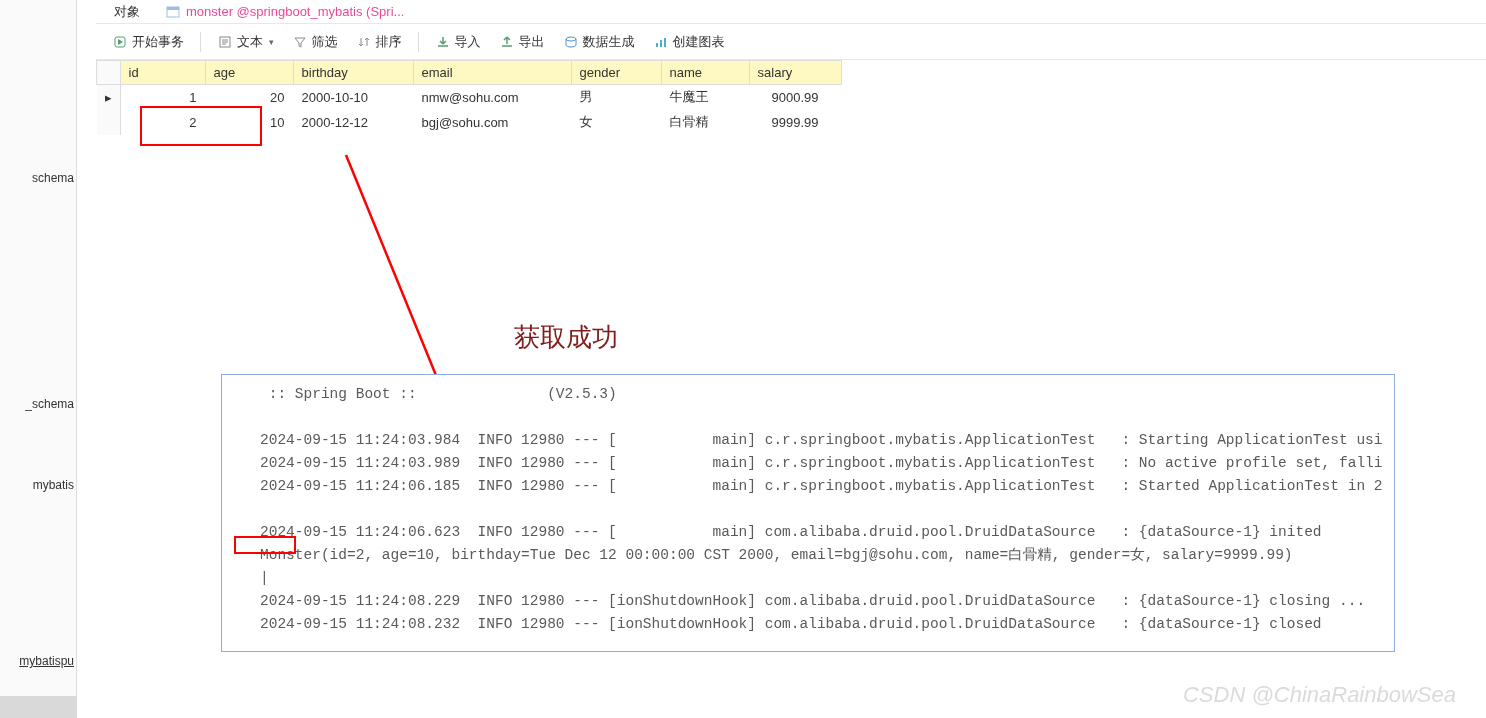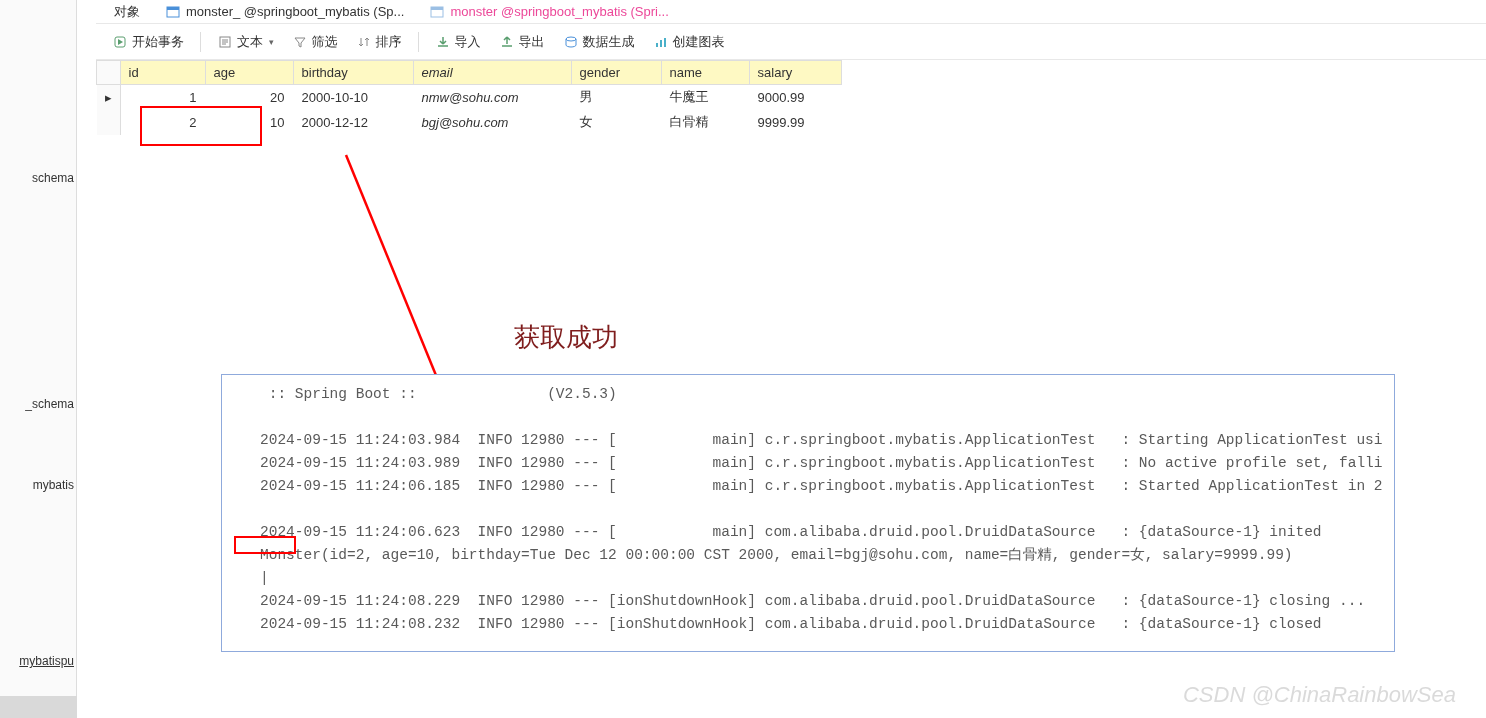--- a/index.html
+++ b/index.html
@@ -27,24 +27,24 @@
     .dropdown-arrow::after { content: "▾"; font-size: 9px; margin-left: 2px; color: #666; }
     
     .table-container { position: relative; }
     table { border-collapse: collapse; font-size: 13px; }
     th { text-align: left; font-weight: normal; background: #fef9c3; border: 1px solid #ddd; padding: 4px 8px; height: 24px; }
     td { border: 1px solid transparent; padding: 3px 8px; height: 24px; }
     .row-marker { width: 14px; background: #fafafa; border-right: 1px solid #ddd; text-align: center; }
     .col-id { width: 85px; text-align: right; }
     .col-age { width: 88px; text-align: right; }
     .col-birthday { width: 120px; }
-    .col-email { width: 158px; font-style: italic; }
+    .col-email { width: 158px; }
     .col-gender { width: 90px; }
     .col-name { width: 88px; }
-    .col-salary { width: 92px; text-align: left; }
+    .col-salary { width: 92px; text-align: center; }
     th.col-id, th.col-age, th.col-birthday, th.col-email, th.col-gender, th.col-name, th.col-salary { text-align: left; }
     
     .red-box { position: absolute; border: 2px solid red; pointer-events: none; }
     .red-box-1 { left: 140px; top: 106px; width: 122px; height: 40px; }
     .red-box-2 { left: 234px; top: 536px; width: 62px; height: 18px; }
     
     .annotation-text { position: absolute; left: 418px; top: 320px; font-size: 26px; color: #7f1d1d; font-weight: 400; }
     
     .arrow-svg { position: absolute; left: 235px; top: 150px; pointer-events: none; }
     
@@ -61,29 +61,20 @@
   <div class="sidebar-item sidebar-item-mybatis">mybatis</div>
   <div class="sidebar-item sidebar-item-mybatispu">mybatispu</div>
   <div class="sidebar-active"></div>
 </div>
 
 <div class="main">
 
   <div class="tabs">
     <div class="tab">
       <span>对象</span>
-    </div>
-    <div class="tab active">
-      <span class="tab-icon">
-          <svg width="14" height="14" viewBox="0 0 14 14">
-            <rect x="1" y="2" width="12" height="10" fill="none" stroke="#4a90d9" stroke-width="1"></rect>
-            <rect x="1" y="2" width="12" height="3" fill="#4a90d9"></rect>
-          </svg>
-        </span>
-      <span>monster_ @springboot_mybatis (Sp...</span>
     </div>
     <div class="tab">
       <span class="tab-icon">
           <svg width="14" height="14" viewBox="0 0 14 14">
             <rect x="1" y="2" width="12" height="10" fill="none" stroke="#9bbfe4" stroke-width="1"></rect>
             <rect x="1" y="2" width="12" height="3" fill="#9bbfe4"></rect>
           </svg>
         </span>
       <span style="color:#ec4899">monster @springboot_mybatis (Spri...</span>
     </div>

